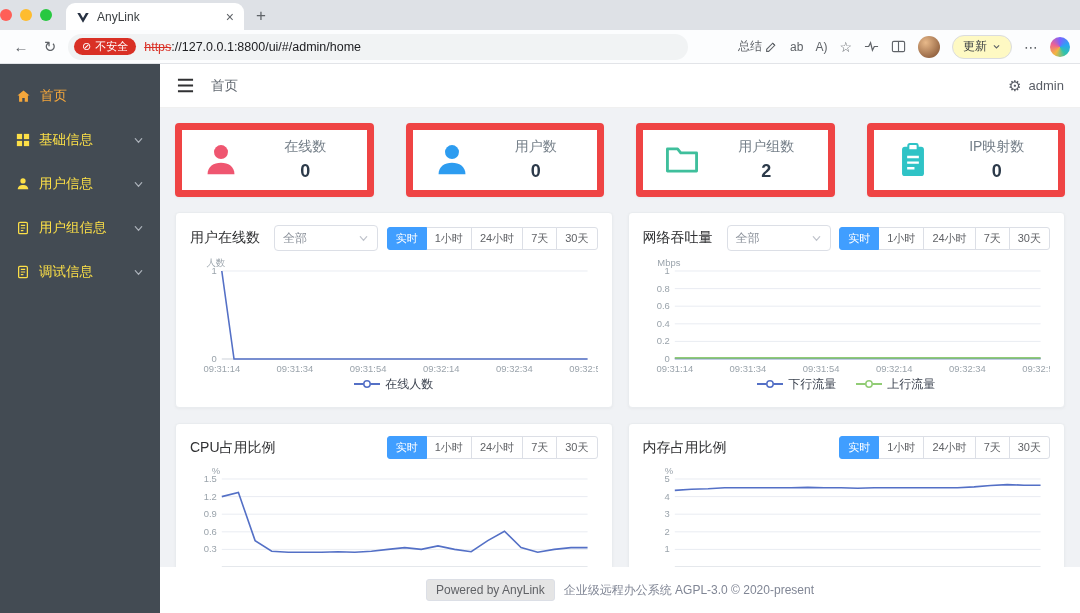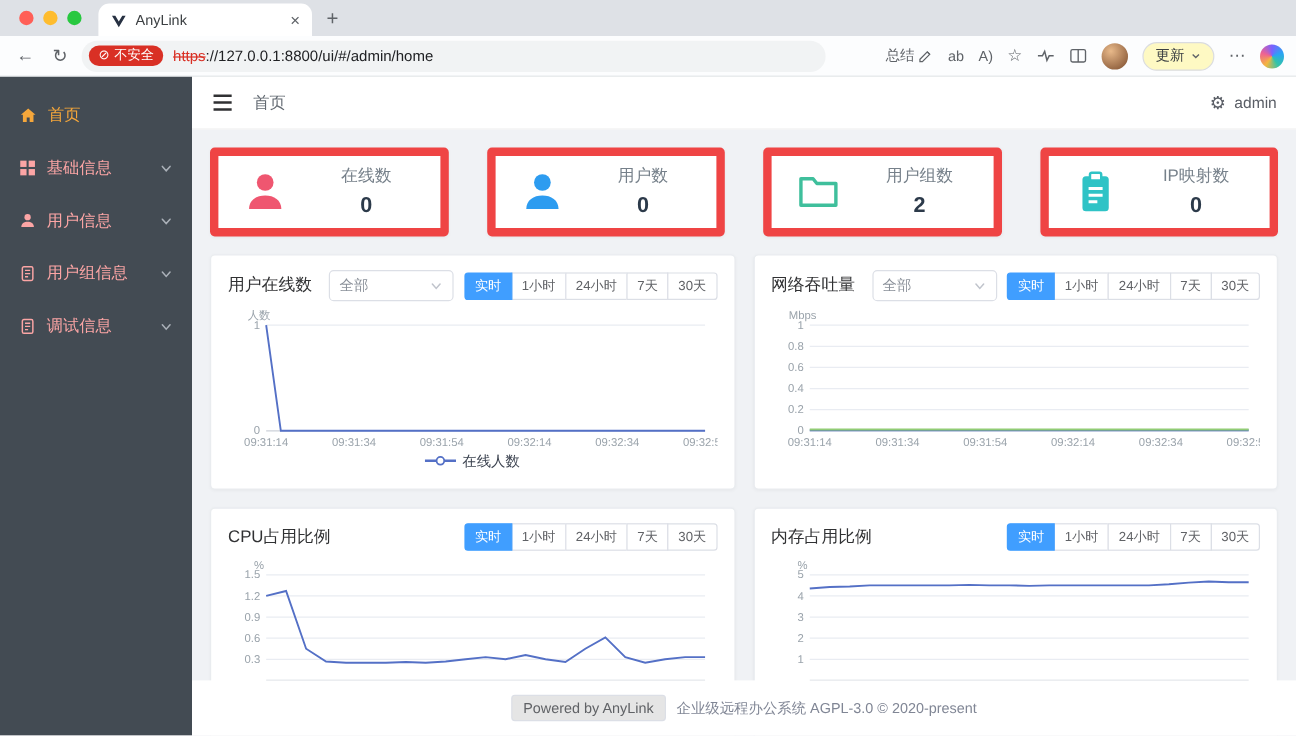--- a/index.html
+++ b/index.html
@@ -1,20 +1,20 @@
 <!DOCTYPE html>
 <html><head>
 <meta charset="utf-8">
 <style>
   * { box-sizing: border-box; margin: 0; padding: 0; }
   html, body { width: 1080px; height: 613px; overflow: hidden; }
   body { font-family: "Liberation Sans", "DejaVu Sans", sans-serif; background: #fff; position: relative; }
 
   
-  .tabbar { height: 30px; background: #dee1e6; display: flex; align-items: flex-end; padding-left: 16px; }
+  .tabbar { height: 30px; background: #dee1e6; display: flex; align-items: flex-end; padding-left: 0; }
   .traffic { display: flex; gap: 8px; align-items: center; height: 30px; padding-right: 14px; }
   .tl { width: 12px; height: 12px; border-radius: 50%; display: inline-block; }
   .tl.red { background: #ff5f57; } .tl.yellow { background: #febc2e; } .tl.green { background: #28c840; }
   .tab { height: 27px; background: #fff; border-radius: 9px 9px 0 0; display: flex; align-items: center; gap: 7px; padding: 0 10px; width: 178px; }
   .tab-title { font-size: 12px; color: #3c4043; flex: 1; white-space: nowrap; overflow: hidden; }
   .tab-close { font-size: 14px; color: #5f6368; line-height: 1; }
   .newtab { font-size: 17px; color: #5f6368; margin-left: 12px; align-self: center; line-height: 1; }
 
   .toolbar { height: 34px; background: #fcfdfe; border-bottom: 1px solid #e2e4e8; display: flex; align-items: center; padding: 0 10px; gap: 7px; }
   .nav-ico { font-size: 15px; color: #5f6368; width: 22px; text-align: center; }
@@ -26,21 +26,21 @@
   .tool-label { font-size: 12px; display: flex; align-items: center; gap: 3px; }
   .tool-txt { font-size: 12px; }
   .tool-ico { font-size: 14px; display: flex; align-items: center; }
   .avatar { width: 22px; height: 22px; border-radius: 50%; background: radial-gradient(circle at 35% 30%, #e8b98a, #7a4a2b); }
   .update-btn { border: 1px solid #dadce0; border-radius: 13px; height: 24px; padding: 0 10px; display: flex; align-items: center; gap: 5px; font-size: 12px; color: #3c4043; background: #fef9c3; }
   .copilot { width: 20px; height: 20px; border-radius: 50%; background: conic-gradient(#7b61ff, #2aa4f4, #31c4a9, #f4b63f, #ef6292, #7b61ff); }
 
   
   .app { display: flex; height: 549px; }
   .sidebar { width: 160px; background: #434b53; flex-shrink: 0; padding-top: 10px; }
-  .side-item { height: 44px; display: flex; align-items: center; gap: 9px; padding: 0 16px; font-size: 13.5px; color: #fca5a5; cursor: pointer; }
+  .side-item { height: 44px; display: flex; align-items: center; gap: 9px; padding: 0 16px; font-size: 13.5px; color: #fde047; cursor: pointer; }
   .side-item .side-ico { display: flex; align-items: center; }
   .side-item .chev { margin-left: auto; color: #aab0b8; display: flex; }
   .side-item.active { color: #f5a73b; }
 
   .main { flex: 1; display: flex; flex-direction: column; background: #f0f2f5; position: relative; overflow: hidden; }
   .main-top { height: 44px; background: #fff; display: flex; align-items: center; padding: 0 16px; gap: 16px; flex-shrink: 0; border-bottom: 1px solid #f0f0f0; }
   .hamburger { display: flex; align-items: center; cursor: pointer; }
   .breadcrumb { font-size: 13.5px; color: #636a72; }
   .main-top-right { margin-left: auto; display: flex; align-items: center; gap: 7px; color: #5a5e66; font-size: 13px; }
   .gear { font-size: 15px; }
@@ -353,20 +353,36 @@
               <line x1="32" y1="102" x2="400" y2="102" stroke="#ccd1d9" stroke-width="1"></line>
               <text x="32" y="115" text-anchor="middle" font-size="9.5" fill="#9aa3ab" font-family="Liberation Sans, DejaVu Sans, sans-serif">09:31:14</text>
               <text x="105.6" y="115" text-anchor="middle" font-size="9.5" fill="#9aa3ab" font-family="Liberation Sans, DejaVu Sans, sans-serif">09:31:34</text>
               <text x="179.2" y="115" text-anchor="middle" font-size="9.5" fill="#9aa3ab" font-family="Liberation Sans, DejaVu Sans, sans-serif">09:31:54</text>
               <text x="252.8" y="115" text-anchor="middle" font-size="9.5" fill="#9aa3ab" font-family="Liberation Sans, DejaVu Sans, sans-serif">09:32:14</text>
               <text x="326.4" y="115" text-anchor="middle" font-size="9.5" fill="#9aa3ab" font-family="Liberation Sans, DejaVu Sans, sans-serif">09:32:34</text>
               <text x="400" y="115" text-anchor="middle" font-size="9.5" fill="#9aa3ab" font-family="Liberation Sans, DejaVu Sans, sans-serif">09:32:54</text>
               <polyline points="32.0,101.5 93.3,101.5 154.7,101.5 216.0,101.5 277.3,101.5 338.7,101.5 400.0,101.5" fill="none" stroke="#5470c6" stroke-width="1.6"></polyline>
               <polyline points="32.0,100.9 93.3,100.9 154.7,100.9 216.0,100.9 277.3,100.9 338.7,100.9 400.0,100.9" fill="none" stroke="#91cc75" stroke-width="1.6"></polyline>
             </svg>
+            <div class="legend">
+              <span class="legend-item">
+                <svg width="26" height="10" viewBox="0 0 26 10">
+                  <line x1="0" y1="5" x2="26" y2="5" stroke="#5470c6" stroke-width="2"></line>
+                  <circle cx="13" cy="5" r="3.2" fill="#fff" stroke="#5470c6" stroke-width="1.5"></circle>
+                </svg>
+                <span>下行流量</span>
+              </span>
+              <span class="legend-item">
+                <svg width="26" height="10" viewBox="0 0 26 10">
+                  <line x1="0" y1="5" x2="26" y2="5" stroke="#91cc75" stroke-width="2"></line>
+                  <circle cx="13" cy="5" r="3.2" fill="#fff" stroke="#91cc75" stroke-width="1.5"></circle>
+                </svg>
+                <span>上行流量</span>
+              </span>
+            </div>
           </div>
           <div class="chart-card">
             <div class="chart-header">
               <span class="chart-title">CPU占用比例</span>
               <div class="range-group">
                 <button class="range-btn active">实时</button>
                 <button class="range-btn">1小时</button>
                 <button class="range-btn">24小时</button>
                 <button class="range-btn">7天</button>
                 <button class="range-btn">30天</button>

